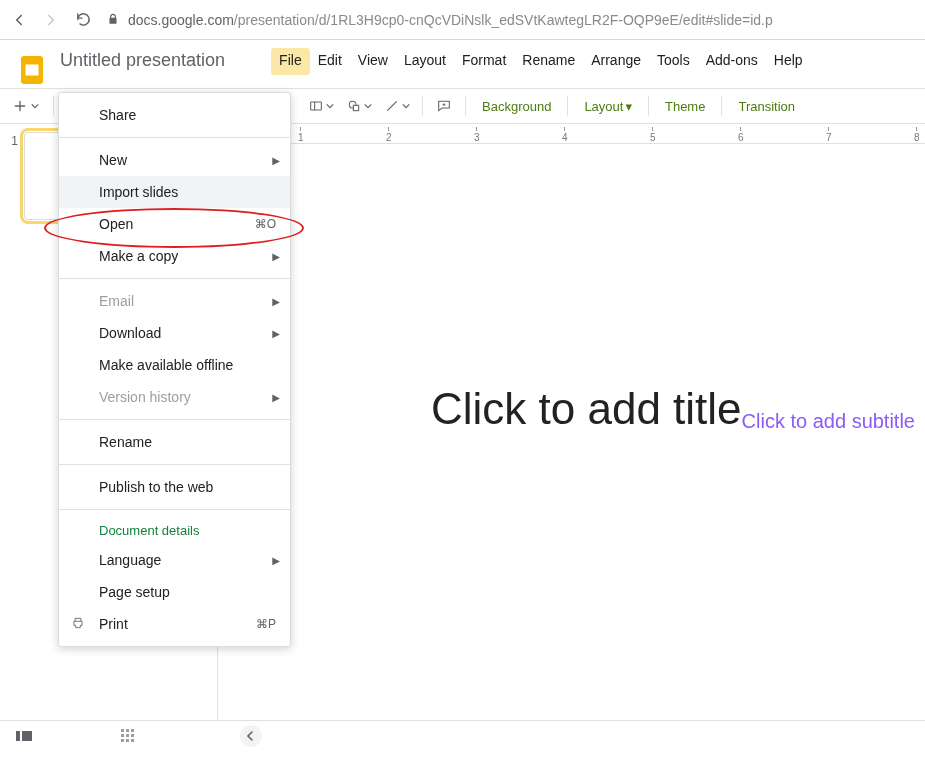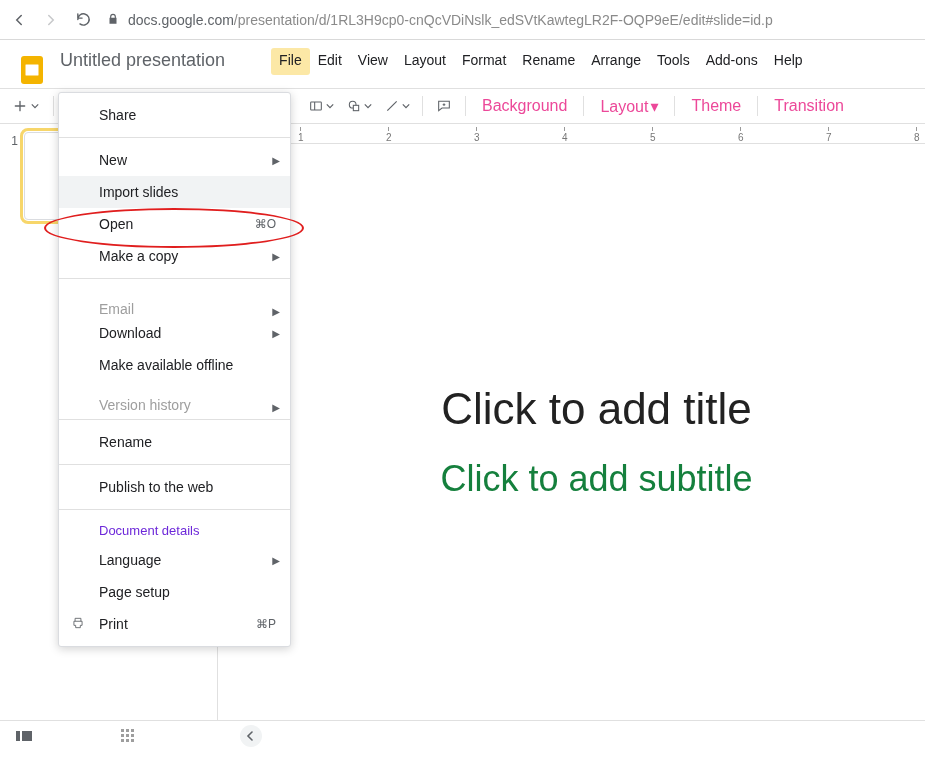--- a/index.html
+++ b/index.html
@@ -21,48 +21,48 @@
   .menu-item { padding: 4px 8px; font-size: 14px; color: #202124; cursor: pointer; border-radius: 3px; }
   .menu-item.active { background: #fce8a6; }
   .menus-wrap { display: flex; flex-direction: row; gap: 44px; }
 
   
   .toolbar-row { display: flex; align-items: center; height: 36px; border-top: 1px solid #e0e0e0; border-bottom: 1px solid #e0e0e0; padding: 0 8px; gap: 6px; }
   .tb-btn { height: 26px; min-width: 26px; display: flex; align-items: center; justify-content: center; padding: 0 4px; border-radius: 3px; color: #5f6368; cursor: pointer; }
   .tb-sep { width: 1px; height: 20px; background: #e0e0e0; margin: 0 4px; }
   .tb-plus { display: flex; align-items: center; }
   .tb-right { display: flex; align-items: center; margin-left: 240px; gap: 4px; }
-  .tb-label { font-size: 16px; color: #ec4899; padding: 0 8px; cursor: pointer; }
+  .tb-label { font-size: 13px; color: #4d7c0f; padding: 0 8px; cursor: pointer; }
   .tb-label .caret { margin-left: 2px; }
 
   
   .main { display: flex; height: calc(764px - 40px - 62px - 36px - 30px); position: relative; }
   .thumbs { width: 218px; border-right: 1px solid #e0e0e0; padding: 8px; background: #fff; }
   .thumb-row { display: flex; gap: 6px; }
   .thumb-num { font-size: 12px; color: #5f6368; width: 10px; text-align: right; padding-top: 2px; }
   .thumb { width: 150px; height: 88px; border: 1px solid #dadce0; border-radius: 4px; background: #fff; outline: 3px solid #f7d66a; outline-offset: 1px; }
   .canvas { flex: 1; position: relative; background: #fff; }
   .ruler { height: 20px; border-bottom: 1px solid #e0e0e0; position: relative; font-size: 10px; color: #777; background: #fff;}
   .ruler .tick { position: absolute; top: 3px; }
   .ruler .tick::before { content: ''; display: block; width: 1px; height: 4px; background: #999; margin: 0 auto 1px; }
 
-  .slide-area { position: absolute; top: 100px; left: 60px; right: 10px; display: flex; flex-direction: column; align-items: center; }
+  .slide-area { position: absolute; top: 100px; left: 60px; right: 10px; display: flex; flex-direction: row; align-items: center; justify-content: flex-end; }
   .slide-title { font-size: 44px; color: #222; font-weight: 400; margin-bottom: 24px; white-space: nowrap;}
-  .slide-sub { font-size: 36px; color: #15803d; font-weight: 400; }
+  .slide-sub { font-size: 20px; color: #8b5cf6; font-weight: 400; }
 
   
   .dropdown { position: absolute; top: 92px; left: 58px; width: 233px; background: #fff; border: 1px solid #dadce0; box-shadow: 0 2px 10px rgba(0,0,0,0.18); z-index: 50; border-radius: 3px; padding: 6px 0; }
   .dd-item { height: 32px; display: flex; align-items: center; padding: 0 16px 0 40px; font-size: 14px; color: #202124; cursor: pointer; position: relative; }
-  .dd-item.disabled { color: #9e9e9e; cursor: default; align-items: flex-end; }
+  .dd-item.disabled { color: #9e9e9e; cursor: default; }
   .dd-item.hover { background: #f1f3f4; }
   .dd-item .sub-arrow { position: absolute; right: 10px; color: #5f6368; font-size: 10px; }
   .dd-item .shortcut { position: absolute; right: 14px; color: #5f6368; font-size: 12px; }
   .dd-item .left-icon { position: absolute; left: 12px; color: #5f6368; }
   .dd-sep { height: 1px; background: #e0e0e0; margin: 6px 0; }
-  .dd-header { height: 28px; display: flex; align-items: center; padding: 0 16px 0 40px; font-size: 13px; color: #6d28d9; }
+  .dd-header { height: 28px; display: flex; align-items: center; padding: 0 16px 0 40px; font-size: 13px; color: #15803d; }
 
   
   .annot { position: absolute; border: 2.5px solid #e01e1e; border-radius: 50%; pointer-events: none; z-index: 60; }
 
   
   .bottom-bar { height: 30px; border-top: 1px solid #e0e0e0; display: flex; align-items: center; padding: 0 12px; gap: 20px; color: #5f6368; }
   .bb-btn { width: 24px; height: 24px; display: flex; align-items: center; justify-content: center; cursor: pointer; }
   .chev-circle { width: 22px; height: 22px; border-radius: 50%; background: #f1f3f4; display: flex; align-items: center; justify-content: center; margin-left: 80px;}
 </style>
 </head>

